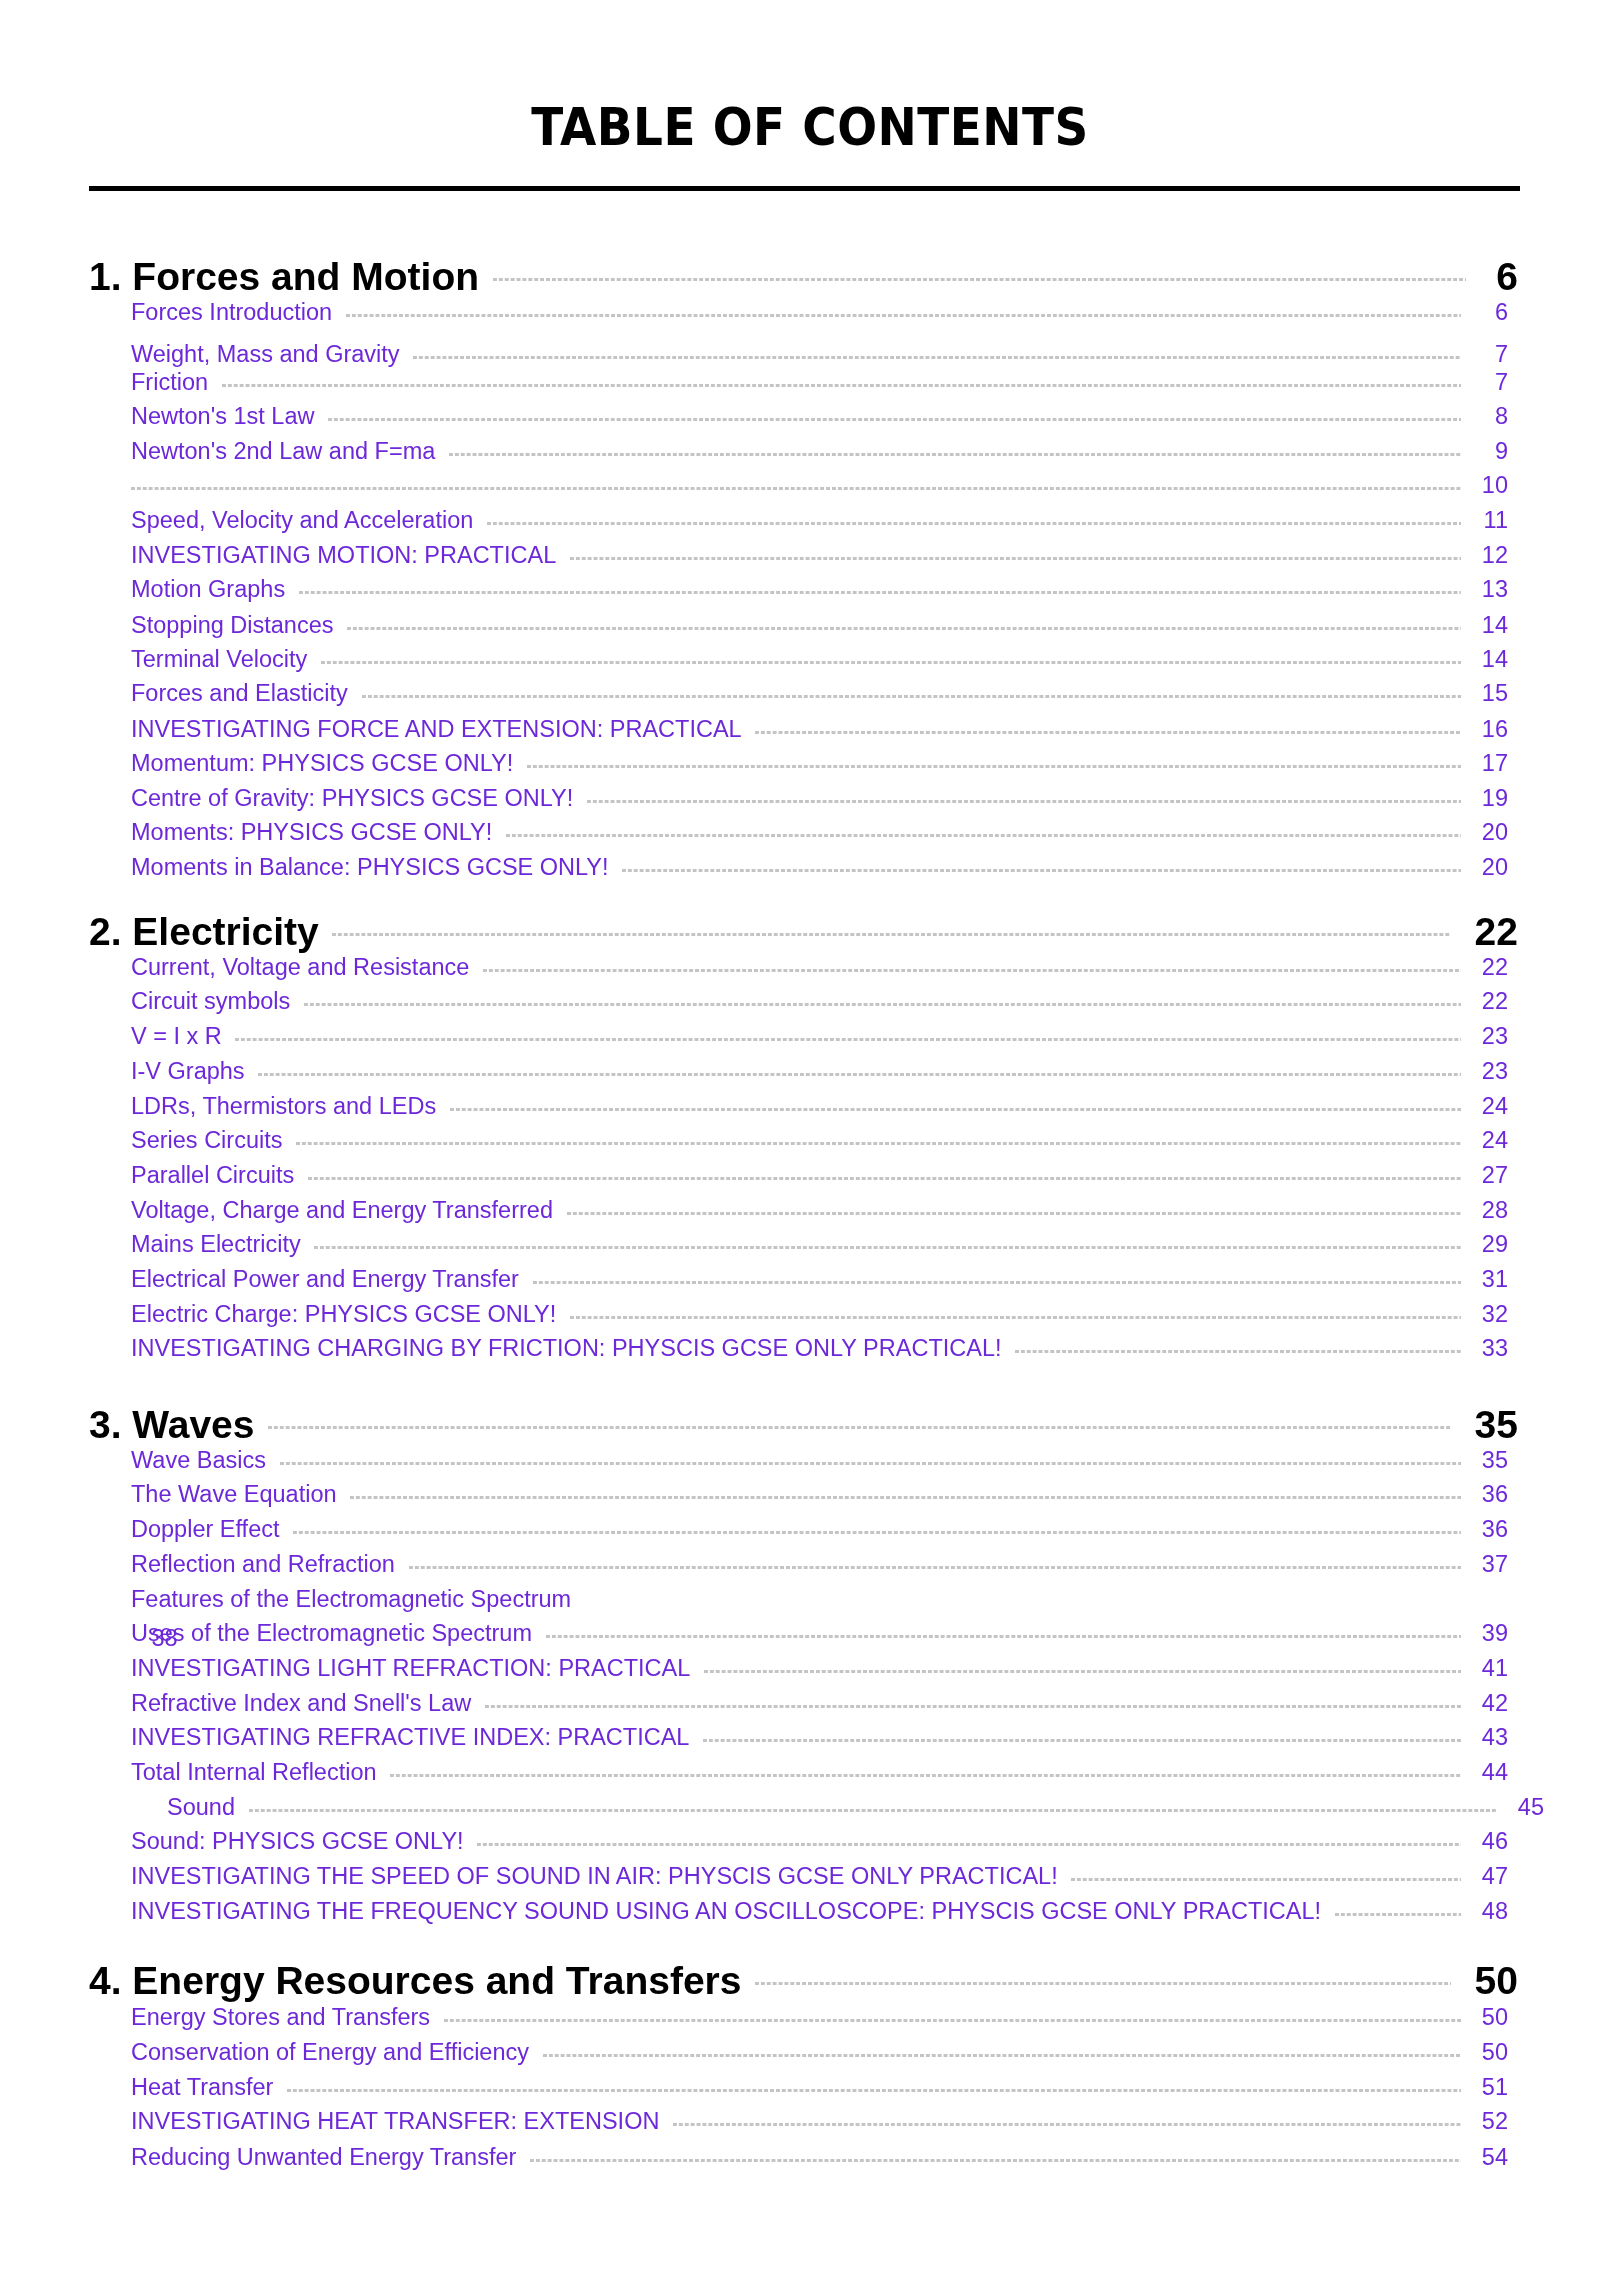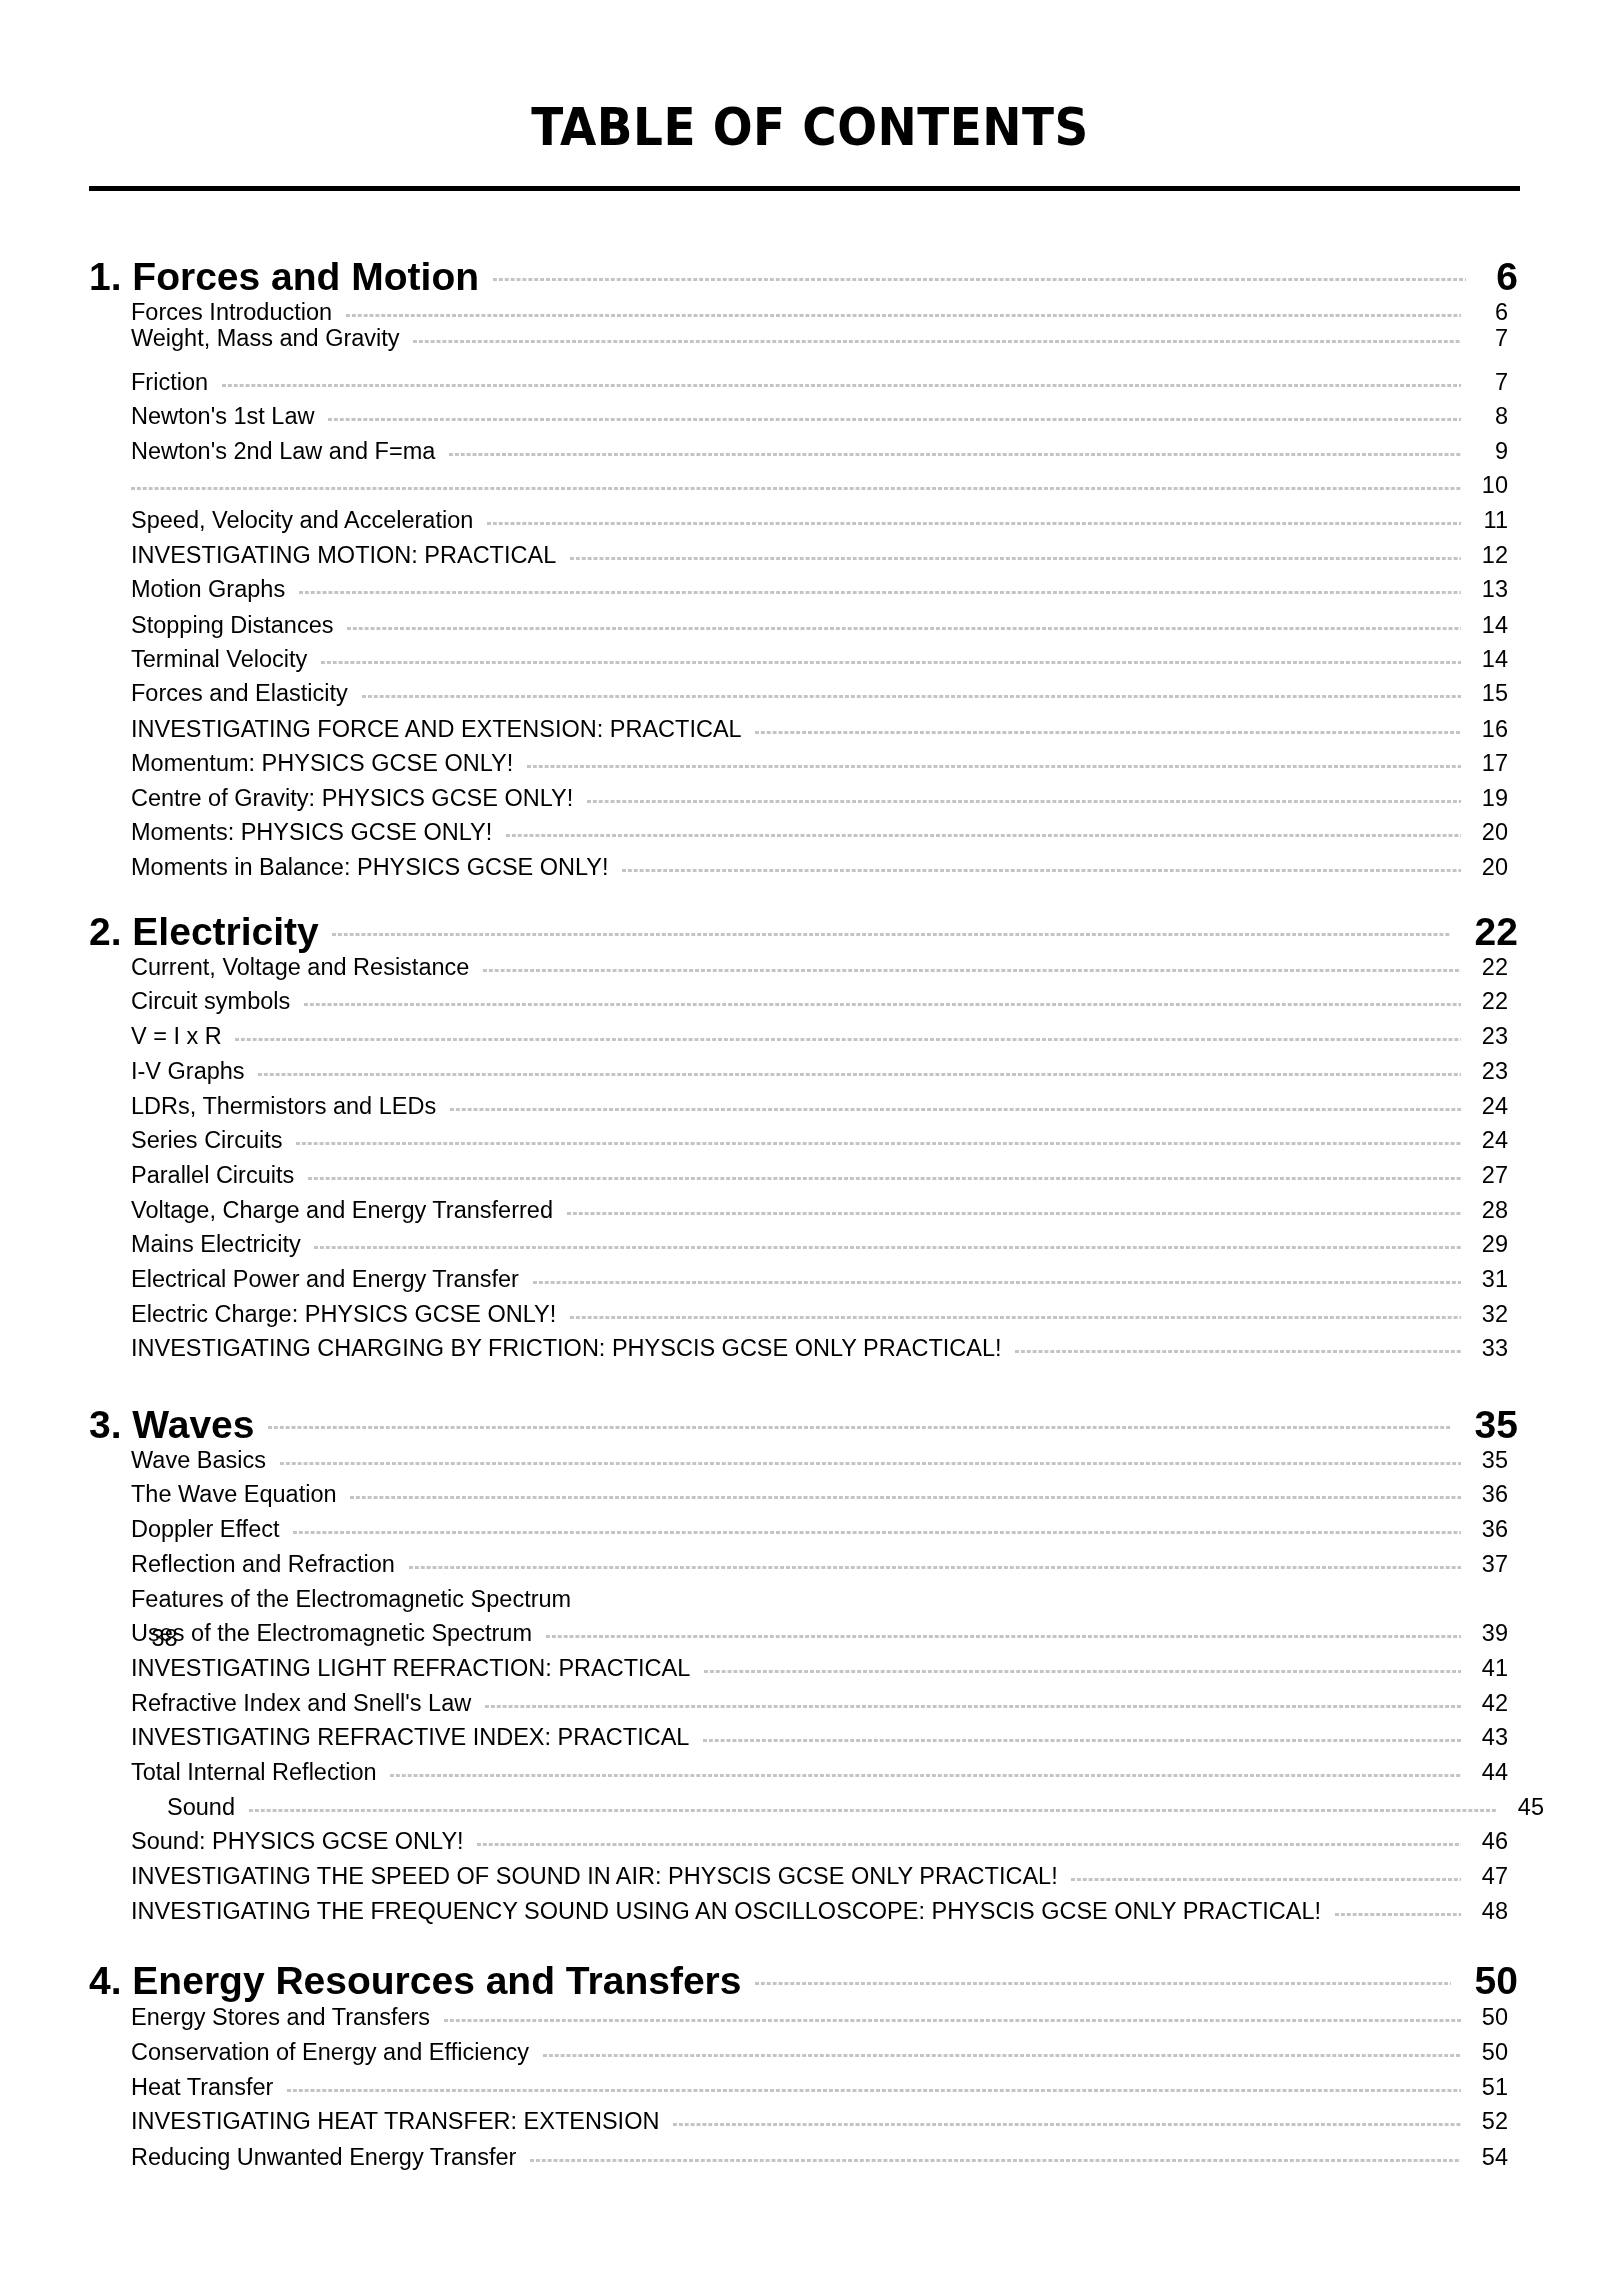--- a/index.html
+++ b/index.html
@@ -55,21 +55,21 @@
     font-size: 39px;
     font-weight: bold;
     color: #000;
     height: 37px;
     line-height: 37px;
   }
   .row.item {
     left: 131px;
     width: 1377px;
     font-size: 23.5px;
-    color: #000000;
+    color: #6d28d9;
     height: 33px;
     line-height: 33px;
   }
   .row .label {
     flex: 0 0 auto;
     padding-right: 13.7px;
   }
   .row .leader {
     flex: 1 1 auto;
     height: 3.9px;
@@ -99,21 +99,21 @@
     <div class="row section" style="top: 258px;">
       <span class="label">1. Forces and Motion</span>
       <span class="leader"></span>
       <span class="page">6</span>
     </div>
     <div class="row item" style="top: 296px;">
       <span class="label">Forces Introduction</span>
       <span class="leader"></span>
       <span class="page">6</span>
     </div>
-    <div class="row item" style="top: 322px;">
+    <div class="row item" style="top: 338px;">
       <span class="label">Weight, Mass and Gravity</span>
       <span class="leader"></span>
       <span class="page">7</span>
     </div>
     <div class="row item" style="top: 366px;">
       <span class="label">Friction</span>
       <span class="leader"></span>
       <span class="page">7</span>
     </div>
     <div class="row item" style="top: 400px;">

